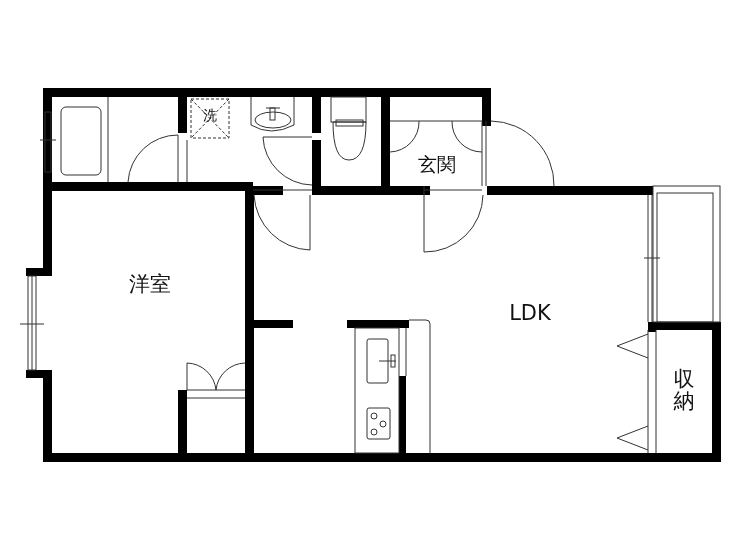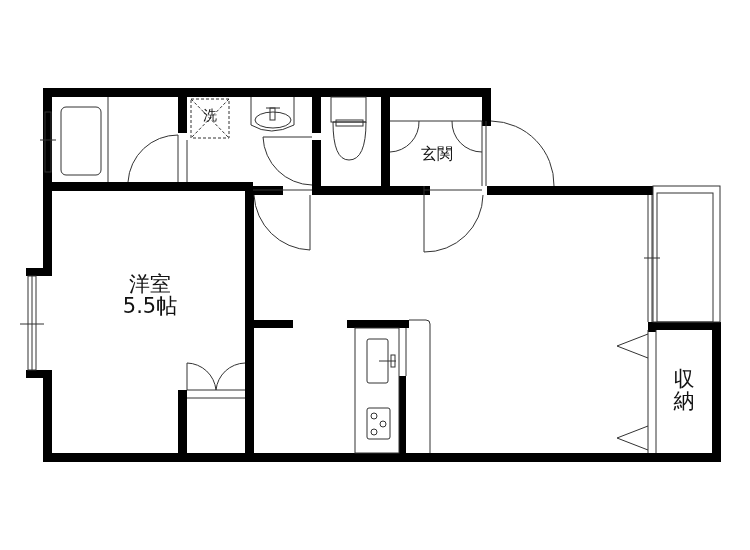--- a/index.html
+++ b/index.html
@@ -1,20 +1,20 @@
 <!DOCTYPE html>
 <html><head>
 <meta charset="utf-8">
 <style>
   html, body { margin: 0; padding: 0; background: #ffffff; }
   body { width: 750px; height: 550px; position: relative; overflow: hidden; font-family: "DejaVu Sans", sans-serif; }
   svg { position: absolute; left: 0; top: 0; }
   .label { position: absolute; color: #111; text-align: center; line-height: 1.05; font-family: "DejaVu Sans", sans-serif; }
   .room-label { font-size: 21px; }
-  .entry-label { font-size: 16px; }
+  .entry-label { font-size: 19px; margin-top: 9px; }
   .storage-label { font-size: 21px; width: 30px; }
   .washer-label { font-size: 14px; }
 </style>
 </head>
 <body>
 
 <svg width="750" height="550" viewBox="0 0 750 550">
   <g fill="#000">
 
     <rect x="43" y="88" width="448" height="9"></rect>
@@ -137,22 +137,22 @@
     <line x1="187" y1="363" x2="187" y2="390"></line>
   </g>
 </svg>
 
 <div class="label washer-label" style="left:197px; top:108px; width:26px;">洗</div>
 
 <div class="label entry-label" style="left:405px; top:146px; width:64px;">玄関</div>
 
 <div class="label room-label" style="left:100px; top:273px; width:100px;">
   <div>洋室</div>
-  <div>5.5帖</div>
 </div>
 
 <div class="label room-label" style="left:480px; top:302px; width:100px;">
+  <div>LDK</div>
 </div>
 
 <div class="label storage-label" style="left:669px; top:368px;">
   <div>収</div>
   <div>納</div>
 </div>
 
 </body></html>

